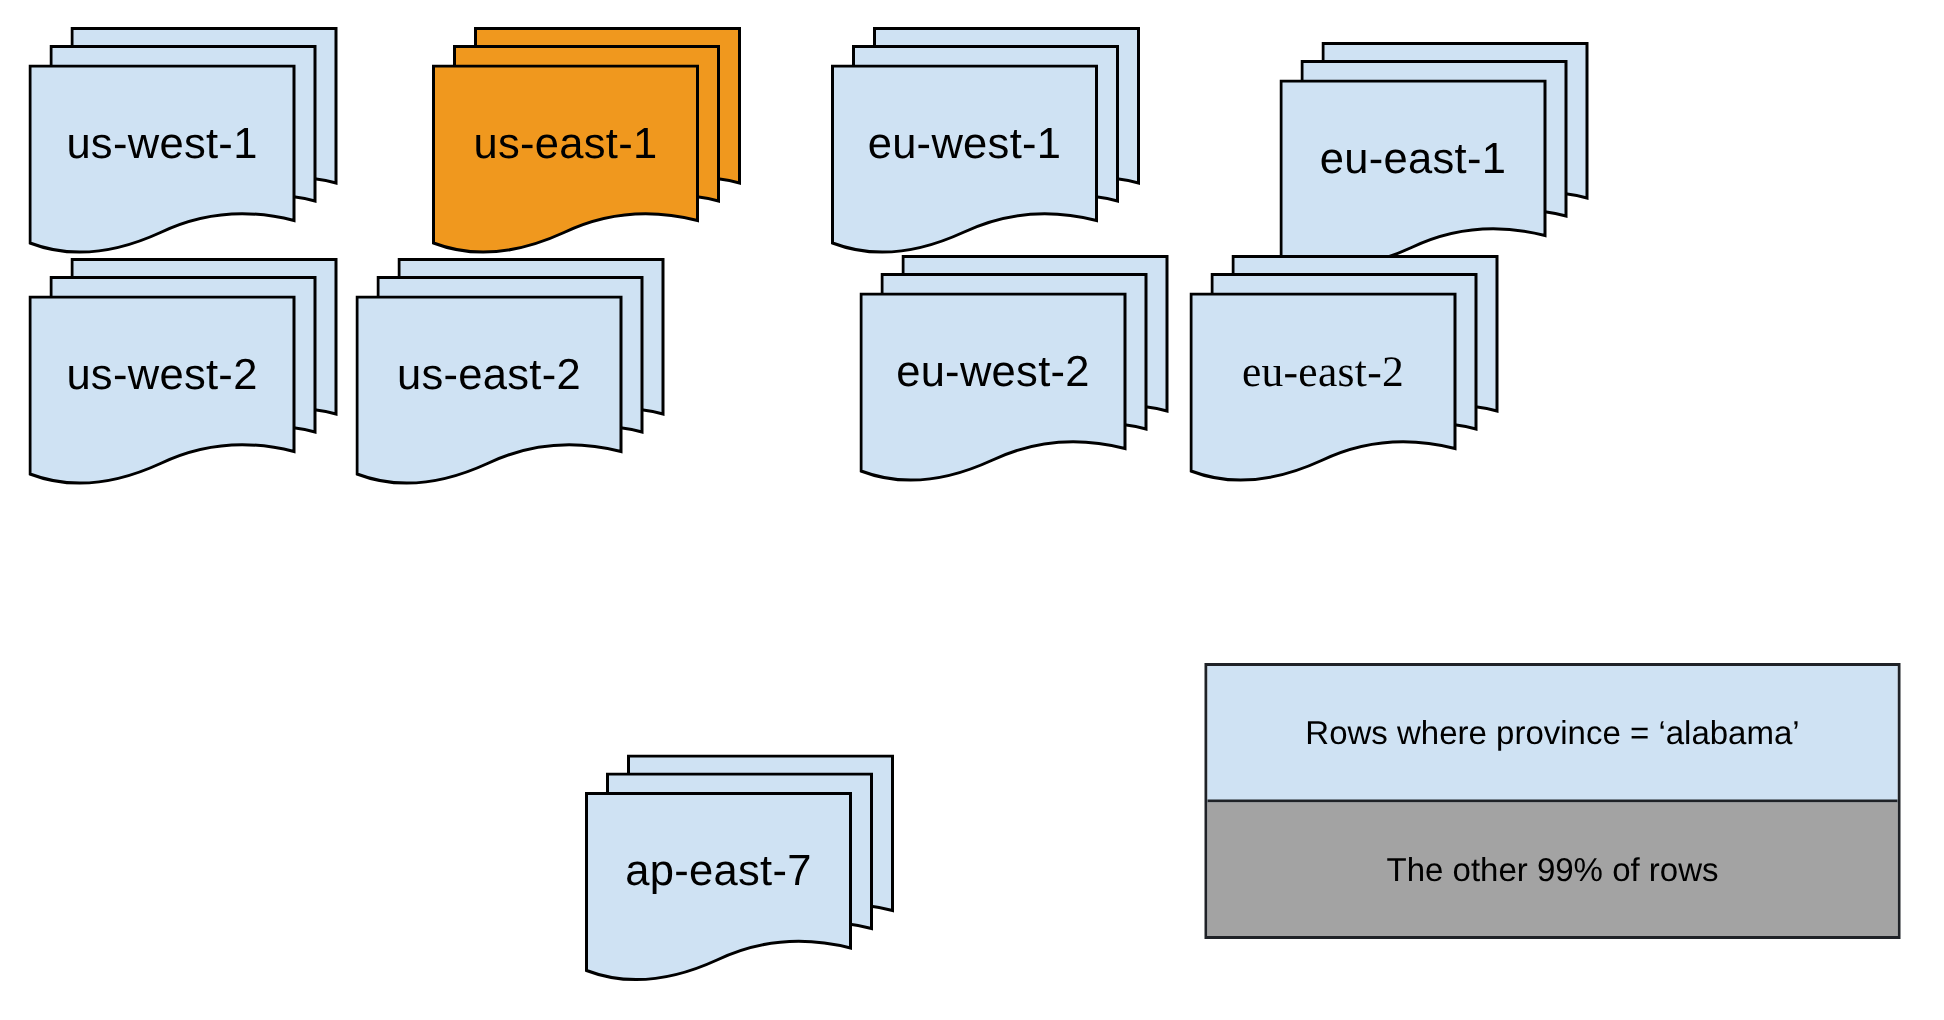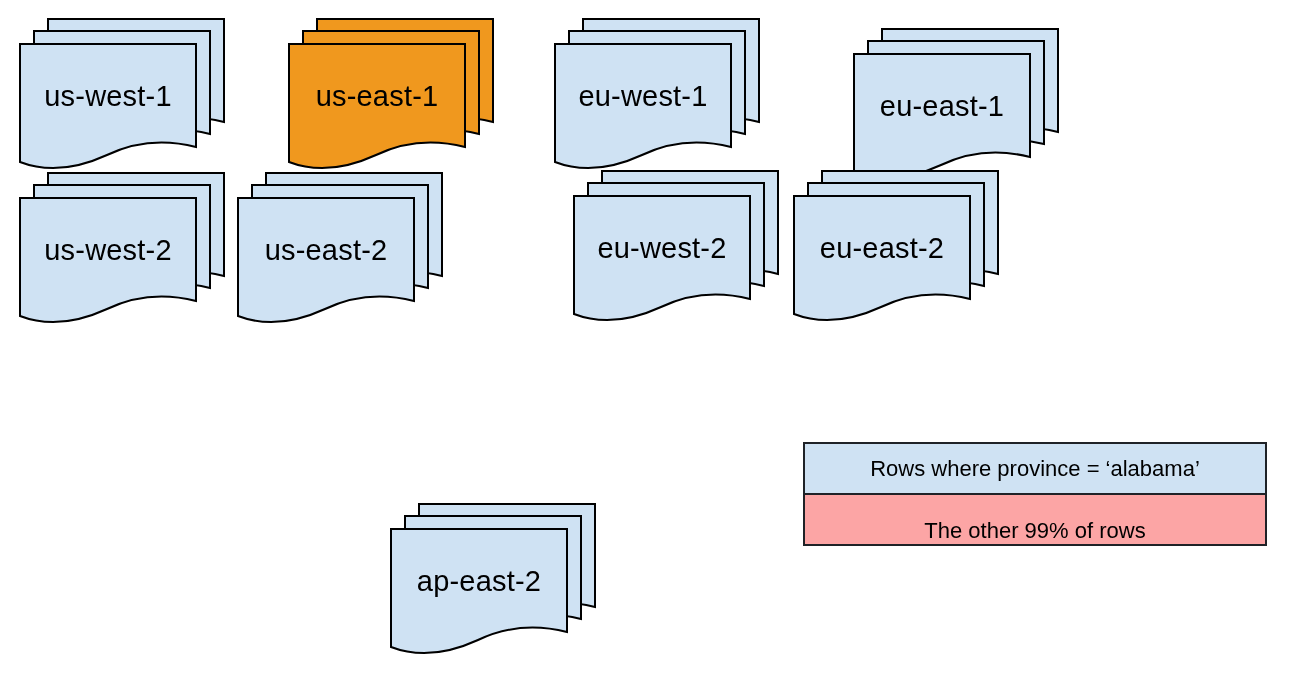--- a/index.html
+++ b/index.html
@@ -43,36 +43,36 @@
     justify-content: center;
     font-size: 29px;
     color: #000000;
     letter-spacing: 0.2px;
   }
   .legend {
     position: absolute;
     left: 803px;
     top: 442px;
     width: 464px;
-    height: 104px;
+    height: 184px;
     border: 2px solid #1f2227;
     box-sizing: border-box;
     display: flex;
     flex-direction: column;
   }
   .legend-row {
     flex: 1;
     display: flex;
     align-items: center;
     justify-content: center;
     font-size: 22px;
     color: #000000;
   }
   .legend-row.blue   { background: #cfe2f3; border-bottom: 2px solid #1f2227; }
-  .legend-row.orange { background: #fca5a5; align-items: flex-end; }
+  .legend-row.orange { background: #a3a3a3; }
 </style>
 </head>
 <body>
 
 <svg width="0" height="0" style="position:absolute" aria-hidden="true">
   <defs>
     <symbol id="docshape" viewBox="0 0 180 132">
       <path d="M1 1 H177 V104 Q130 92 88 112 Q40 134 1 119 Z"></path>
     </symbol>
   </defs>
@@ -164,21 +164,21 @@
       </svg>
     <svg class="page back1">
         <use href="#docshape"></use>
       </svg>
     <svg class="page front">
         <use href="#docshape"></use>
       </svg>
     <div class="stack-label">eu-west-2</div>
   </div>
 
-  <div class="stack blue" style="left:793px; top:170px;">
+  <div class="stack blue" style="left:793px; top:170px;font-family:Liberation Serif, serif;">
     <svg class="page back2">
         <use href="#docshape"></use>
       </svg>
     <svg class="page back1">
         <use href="#docshape"></use>
       </svg>
     <svg class="page front">
         <use href="#docshape"></use>
       </svg>
     <div class="stack-label">eu-east-2</div>
@@ -188,21 +188,21 @@
   <div class="stack blue" style="left:390px; top:503px;">
     <svg class="page back2">
         <use href="#docshape"></use>
       </svg>
     <svg class="page back1">
         <use href="#docshape"></use>
       </svg>
     <svg class="page front">
         <use href="#docshape"></use>
       </svg>
-    <div class="stack-label">ap-east-2</div>
+    <div class="stack-label">ap-east-7</div>
   </div>
 
   <div class="legend">
     <div class="legend-row blue">
       <span>Rows where province = ‘alabama’</span>
     </div>
     <div class="legend-row orange">
       <span>The other 99% of rows</span>
     </div>
   </div>

